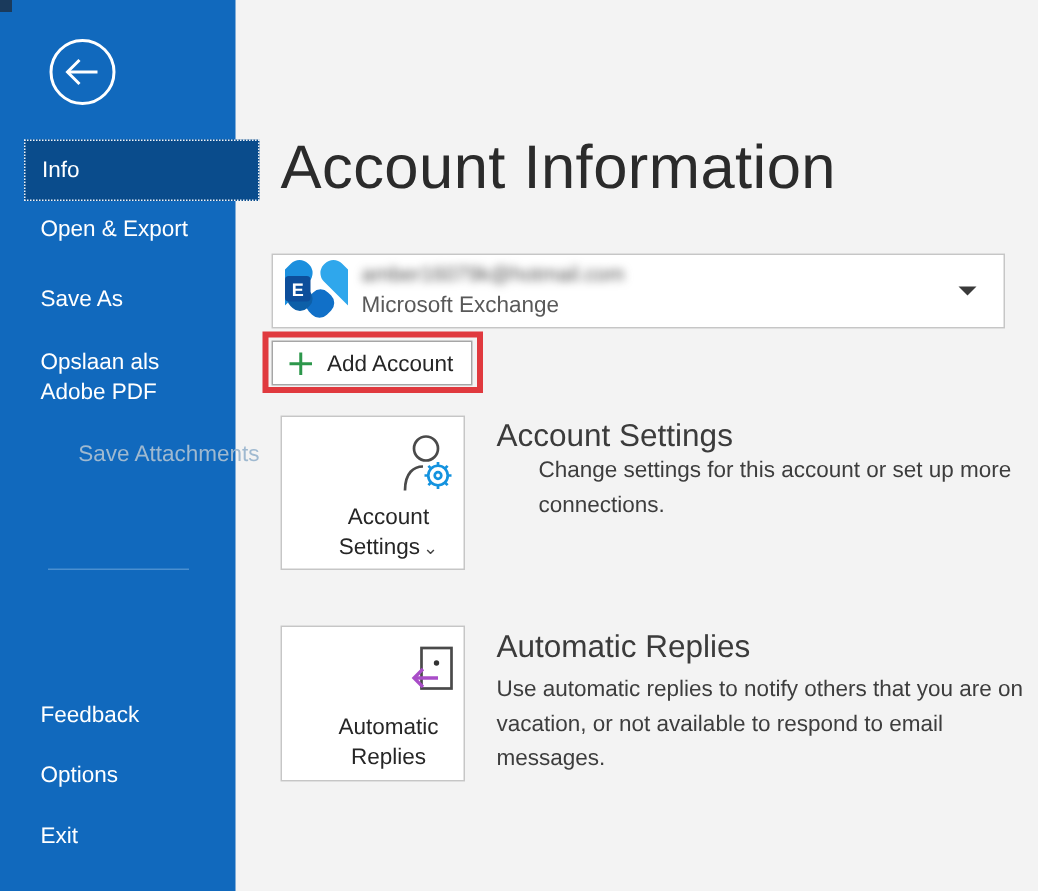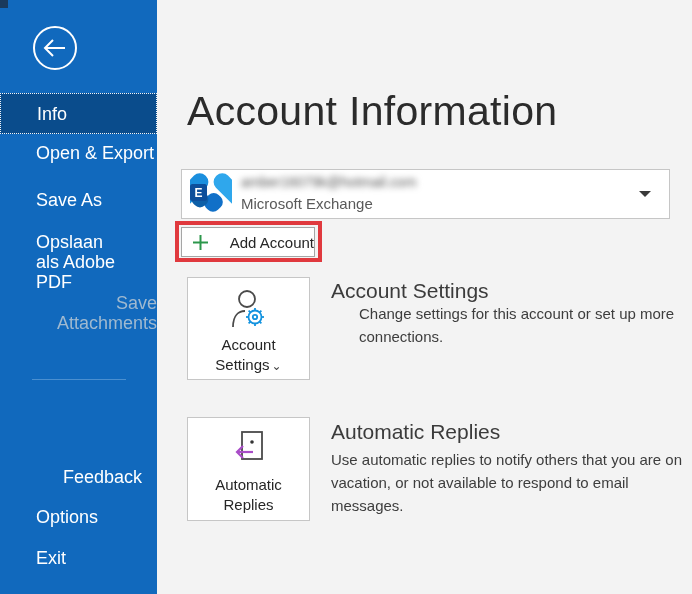--- a/index.html
+++ b/index.html
@@ -28,39 +28,39 @@
     position:absolute;left:0;top:0;width:157px;height:594px;
     background:var(--sidebar-bg);
   }
   .window-corner{
     position:absolute;left:0;top:0;width:8px;height:8px;background:#1A3A5C;
   }
   .back-btn{
     position:absolute;left:32px;top:25px;width:46px;height:46px;cursor:pointer;
   }
   .nav-item{
-    position:absolute;left:0;width:157px;
-    padding-left:36px;
-    color:#FFFFFF;font-size:18px;line-height:20px;
+    position:absolute;left:16px;width:157px;
+    padding-left:11px;
+    color:#FFFFFF;font-size:15px;line-height:20px;
     cursor:pointer;
   }
   .nav-item.selected{
     top:93px;height:41px;
     background:var(--sidebar-selected);
     border:1px dotted rgba(255,255,255,0.95);
     display:flex;align-items:center;
   }
   .nav-item.disabled{color:#9FB9D0;cursor:default;text-align:right;}
   .ni-open{top:143px;}
   .ni-saveas{top:190px;}
   .ni-opslaan{top:232px;width:120px;}
   .ni-saveatt{top:293px;}
   .ni-print{top:333px;}
   .ni-office{top:404px;width:100px;}
-  .ni-feedback{top:467px;margin-left:27px;}
+  .ni-feedback{top:467px;}
   .ni-options{top:507px;}
   .ni-exit{top:548px;}
   .sidebar-divider{
     position:absolute;left:32px;top:379px;width:94px;height:1px;
     background:var(--divider-blue);
   }
   
   .main{position:absolute;left:157px;top:0;width:535px;height:518px;}
   .page-title{
     position:absolute;left:30px;top:88px;
@@ -88,26 +88,26 @@
   }
   .add-highlight{
     position:absolute;left:18px;top:221px;width:147px;height:41px;
     border:4px solid var(--accent-red);
     pointer-events:none;
   }
   .add-account-btn{
     position:absolute;left:24px;top:227px;width:134px;height:30px;
     background:#FFFFFF;border:1px solid #A6A6A6;
     display:flex;align-items:center;gap:9px;padding-left:10px;
-    font-size:15px;color:var(--text-dark);cursor:pointer;justify-content:space-between;
+    font-size:15px;color:var(--text-dark);cursor:pointer;
   }
   .tile{
     position:absolute;left:30px;width:123px;
     background:#FFFFFF;border:1px solid var(--border-gray);
-    display:flex;flex-direction:column;align-items:center;
+    display:flex;flex-direction:column;align-items:flex-end;
     cursor:pointer;
   }
   .tile-as{top:277px;height:103px;}
   .tile-ar{top:417px;height:104px;}
   .tile .tile-icon{margin-top:11px;}
   .tile-label{
     font-size:15px;line-height:20px;color:var(--text-dark);
     text-align:center;margin-top:4px;max-width:100px;
   }
   .tile-chevron{font-size:12px;color:#444;margin-left:2px;}

